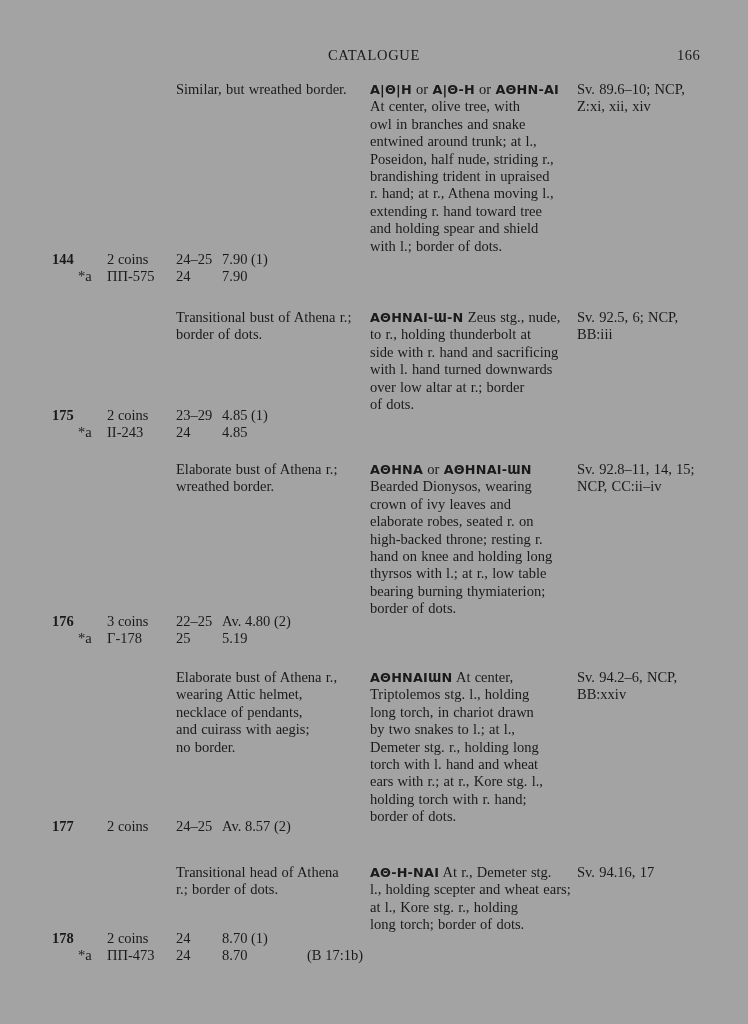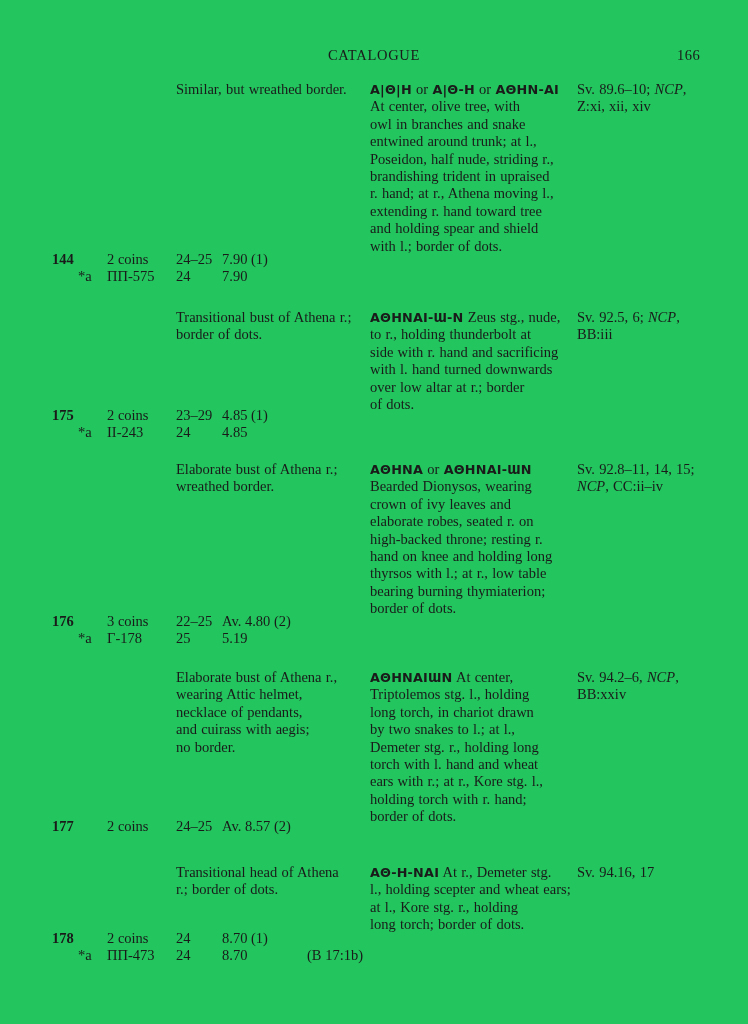--- a/index.html
+++ b/index.html
@@ -1,37 +1,37 @@
 <!DOCTYPE html>
 <html><head>
 <meta charset="utf-8">
 <style>
   html,body { margin:0; padding:0; background:#e8e8e8; }
   .page {
     position:relative;
     width:748px; height:1024px;
     margin:0 auto;
-    background:#22c55e;
+    background:#a3a3a3;
     color:#1a1a1a;
     font-family:"Liberation Serif", serif;
     font-size:14.5px;
     line-height:17.4px;
     overflow:hidden;
   }
   .running-head {
     position:absolute; top:47px; left:0; width:748px;
     text-align:center; letter-spacing:0.7px;
   }
   .page-number { position:absolute; top:47px; left:677px; letter-spacing:0.5px; }
   .desc { position:absolute; white-space:pre-line; word-spacing:0.6px; }
   .obv { left:176px; width:200px; }
   .rev { left:370px; width:212px; }
   .ref { left:577px; width:165px; }
   .seg-plain { }
-  .seg-italic { font-style:italic; }
+  .seg-italic { }
   .seg-legend {
     font-family:"DejaVu Sans", sans-serif;
     font-weight:700; font-size:12.8px; letter-spacing:0.2px;
   }
   .rows { position:absolute; left:52px; width:420px; }
   .row { position:relative; display:block; height:17.4px; line-height:17.4px; }
   .cell { position:absolute; top:0; white-space:nowrap; }
   .cell.num  { left:0; }
   .cell.c1   { left:55px; }
   .cell.c2   { left:124px; }

